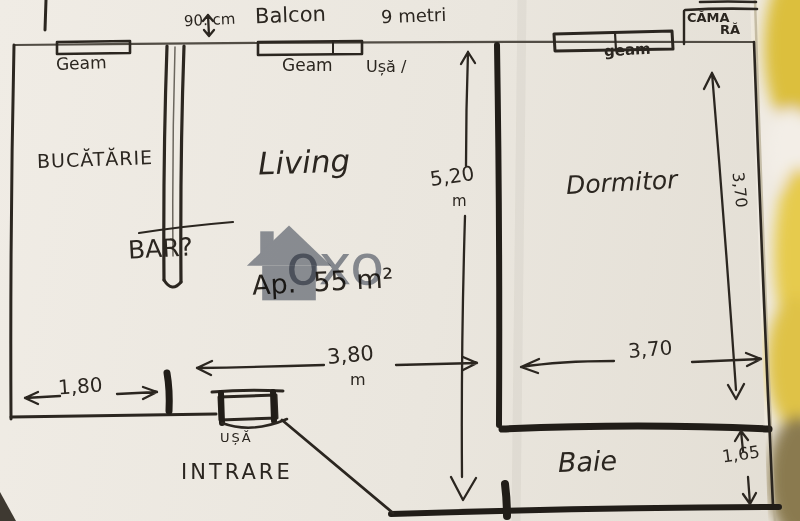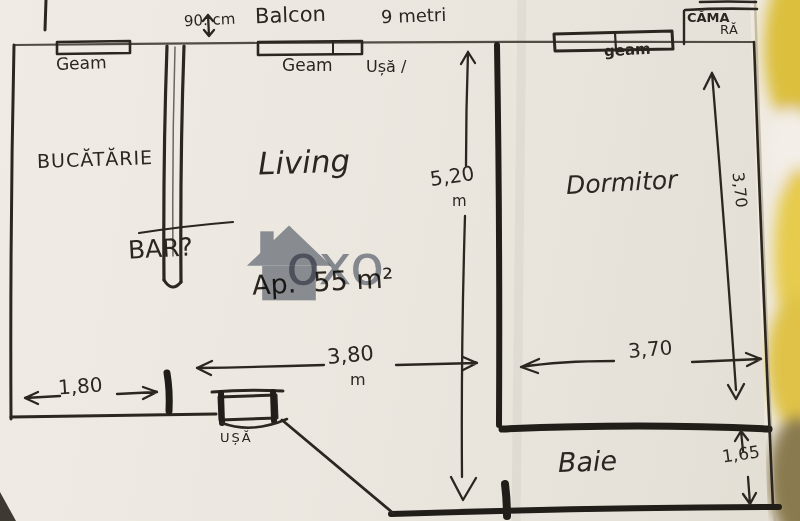--- a/index.html
+++ b/index.html
@@ -113,21 +113,21 @@
   <div class="lbl hand" style="left:184px;top:13px;font-size:15px;transform:rotate(-3deg);">90. cm</div>
   <div class="lbl hand" style="left:255px;top:4px;font-size:21px;transform:rotate(-2deg);">Balcon</div>
   <div class="lbl hand" style="left:381px;top:7px;font-size:18px;transform:rotate(-2deg);">9 metri</div>
 
   <div class="lbl hand" style="left:56px;top:55px;font-size:17px;transform:rotate(-2deg);">Geam</div>
   <div class="lbl hand" style="left:282px;top:57px;font-size:17px;">Geam</div>
   <div class="lbl hand" style="left:604px;top:43px;font-size:15px;transform:rotate(-3deg);font-weight:700;">geam</div>
   <div class="lbl hand" style="left:366px;top:46px;font-size:16px;margin-top:13px;">Ușă /</div>
 
   <div class="lbl hand" style="left:687px;top:11px;font-size:13px;font-weight:700;text-align:right;">CĂMA</div>
-  <div class="lbl hand" style="left:720px;top:23px;font-size:13px;font-weight:400;">RĂ</div>
+  <div class="lbl hand" style="left:720px;top:23px;font-size:13px;font-weight:700;">RĂ</div>
 
   <div class="lbl hand" style="left:37px;top:150px;font-size:19px;letter-spacing:1px;transform:rotate(-2deg);">BUCĂTĂRIE</div>
   <div class="lbl hand it" style="left:258px;top:146px;font-size:31px;transform:rotate(-2deg);">Living</div>
   <div class="lbl hand" style="left:128px;top:236px;font-size:25px;transform:rotate(-3deg);">BAR?</div>
   <div class="lbl hand it" style="left:566px;top:170px;font-size:25px;transform:rotate(-3deg);">Dormitor</div>
   <div class="lbl hand it" style="left:558px;top:448px;font-size:27px;transform:rotate(-2deg);">Baie</div>
 
   <div class="lbl hand" style="left:430px;top:166px;font-size:20px;transform:rotate(-8deg);">5,20</div>
   <div class="lbl hand" style="left:452px;top:194px;font-size:15px;">m</div>
 
@@ -135,20 +135,21 @@
 
   <div class="lbl hand" style="left:327px;top:344px;font-size:21px;transform:rotate(-5deg);">3,80</div>
   <div class="lbl hand" style="left:350px;top:372px;font-size:16px;">m</div>
 
   <div class="lbl hand" style="left:58px;top:376px;font-size:20px;transform:rotate(-4deg);">1,80</div>
 
   <div class="lbl hand" style="left:628px;top:339px;font-size:20px;transform:rotate(-5deg);">3,70</div>
   <div class="lbl hand" style="left:739px;top:190px;font-size:16px;transform:translate(-50%,-50%) rotate(84deg);">3,70</div>
 
   <div class="lbl hand" style="left:220px;top:431px;font-size:13px;letter-spacing:2px;">UȘĂ</div>
+  <div class="lbl hand" style="left:181px;top:461px;font-size:21px;letter-spacing:3px;">INTRARE</div>
 
   <div class="lbl hand" style="left:722px;top:446px;font-size:17px;transform:rotate(-8deg);">1,65</div>
 
   <div class="wm" style="left:243px;top:220px;">
     <svg width="92" height="84" viewBox="0 0 96 84">
       <g fill="#848b98">
         <rect x="18" y="10" width="14" height="28"></rect>
         <polygon points="4,46 48,4 92,46"></polygon>
         <rect x="20" y="46" width="56" height="36"></rect>
       </g>

